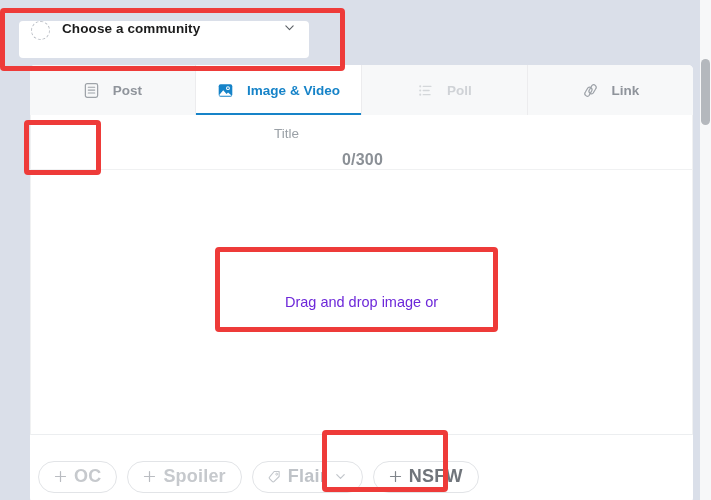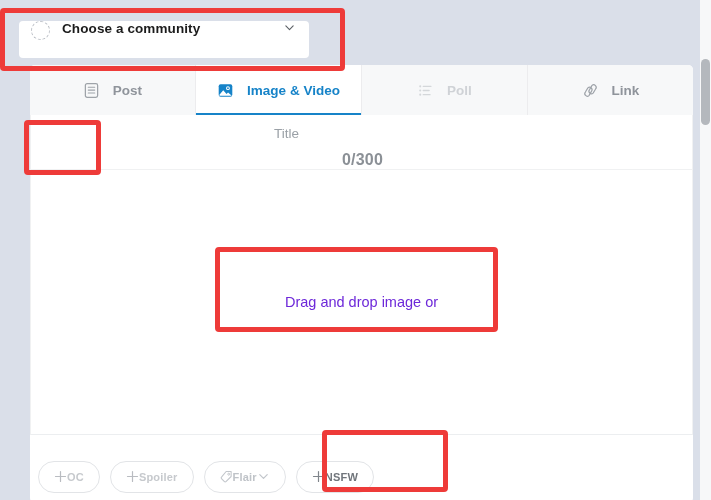--- a/index.html
+++ b/index.html
@@ -158,26 +158,27 @@
   #optionbar {
     display: flex;
     align-items: center;
     gap: 10px;
     padding: 15px 0 0 8px;
     height: 68px;
   }
   .pill {
     display: inline-flex;
     align-items: center;
+    gap: 7px;
     height: 32px;
     padding: 0 15px;
     border: 1px solid #e2e4e7;
     border-radius: 16px;
     background: #ffffff;
-    font-size: 11px;
+    font-size: 18px;
     font-weight: bold;
     letter-spacing: .2px;
     cursor: pointer;
     white-space: nowrap;
   }
   .pill.dim   { color: #c6c9cd; }
   .pill.solid { color: #70757b; }
   .pill.flair { color: #bfc3c8; }
   .plus { width: 13px; height: 13px; flex: 0 0 auto; }
 

